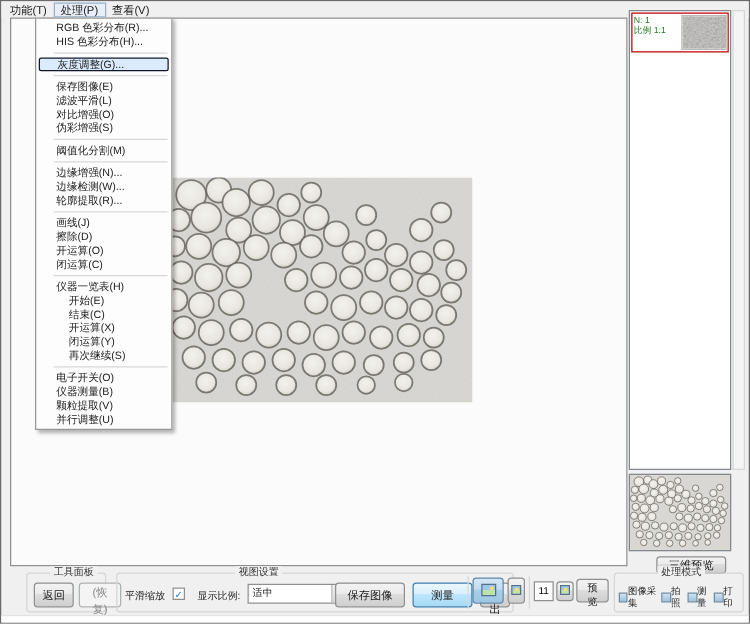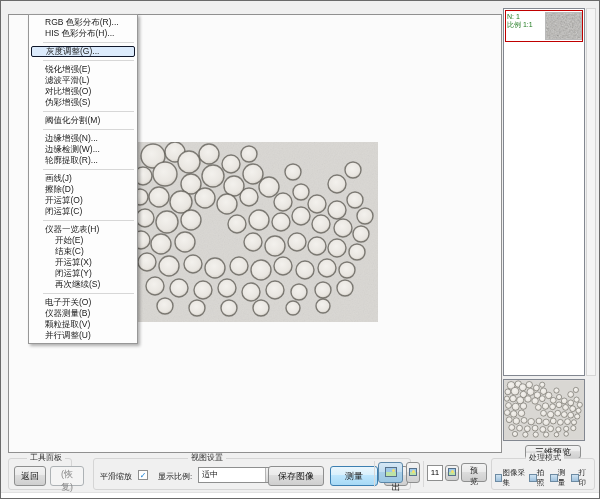--- a/index.html
+++ b/index.html
@@ -52,20 +52,25 @@
   .pic-ico:after{content:"";position:absolute;right:1px;top:1px;width:3px;height:3px;border-radius:50%;background:#f5e06a;}
   .flat-item{display:flex;align-items:center;gap:0;font-size:7.5px;color:#222;}
   .flat-item .sq{width:8px;height:8px;background:linear-gradient(#cfe3f2,#9fc1dd);border:1px solid #6d8ba3;}
   .bottom-strip{position:absolute;left:0;top:491px;width:100%;height:7px;background:#ffffff;border-top:1px solid #e2e2e2;}
 </style>
 </head>
 <body>
 
 <div id="win">
 
+  <div class="menubar">
+    <span class="mitem">功能(T)</span>
+    <span class="mitem open">处理(P)</span>
+    <span class="mitem">查看(V)</span>
+  </div>
 
   <div class="canvas">
     <svg id="main-img" class="temimg" viewBox="0 0 247 180">
       <defs>
         <radialGradient id="sphere" cx="45%" cy="40%" r="60%">
           <stop offset="0%" stop-color="#f3f1ed"></stop>
           <stop offset="75%" stop-color="#e9e6e1"></stop>
           <stop offset="100%" stop-color="#d6d2cb"></stop>
         </radialGradient>
         <filter id="grain">
@@ -154,21 +159,21 @@
         </g>
     </svg>
   </div>
 
   <div class="dropdown" id="dropdown">
       <div class="menu-item">RGB 色彩分布(R)...</div>
       <div class="menu-item">HIS 色彩分布(H)...</div>
       <div class="menu-sep"></div>
       <div class="menu-item hl">灰度调整(G)...</div>
       <div class="menu-sep"></div>
-      <div class="menu-item">锐化增强(E)</div>
+      <div class="menu-item">保存图像(E)</div>
       <div class="menu-item">滤波平滑(L)</div>
       <div class="menu-item">对比增强(O)</div>
       <div class="menu-item">伪彩增强(S)</div>
       <div class="menu-sep"></div>
       <div class="menu-item">阈值化分割(M)</div>
       <div class="menu-sep"></div>
       <div class="menu-item">边缘增强(N)...</div>
       <div class="menu-item">边缘检测(W)...</div>
       <div class="menu-item">轮廓提取(R)...</div>
       <div class="menu-sep"></div>
@@ -285,21 +290,21 @@
             <circle cx="98" cy="166" r="8" fill="url(#sphere)" stroke="#5b5852" stroke-width="2.2" stroke-opacity="0.75"></circle>
             <circle cx="130" cy="166" r="8" fill="url(#sphere)" stroke="#5b5852" stroke-width="2.2" stroke-opacity="0.75"></circle>
             <circle cx="162" cy="166" r="7" fill="url(#sphere)" stroke="#5b5852" stroke-width="2.2" stroke-opacity="0.75"></circle>
             <circle cx="192" cy="164" r="7" fill="url(#sphere)" stroke="#5b5852" stroke-width="2.2" stroke-opacity="0.75"></circle>
           </g>
       </svg>
     </div>
     <button class="btn preview-btn">三维预览</button>
   </div>
 
-  <div class="group" style="left:7px;width:64px;">
+  <div class="group" style="left:20px;width:64px;">
     <span class="glabel" style="left:18px;">工具面板</span>
     <button class="btn tb-btn" style="left:5px;width:32px;">返回</button>
     <button class="btn tb-btn disabled" style="left:41px;width:34px;">(恢复)</button>
   </div>
 
   <div class="group" style="left:92px;width:318px;">
     <span class="glabel" style="left:58px;margin-left:36px;">视图设置</span>
     <span class="chk-label" style="left:6px;">平滑缩放</span>
     <span class="chk-box" style="left:44px;">✓</span>
     <span class="chk-label" style="left:64px;">显示比例:</span>

